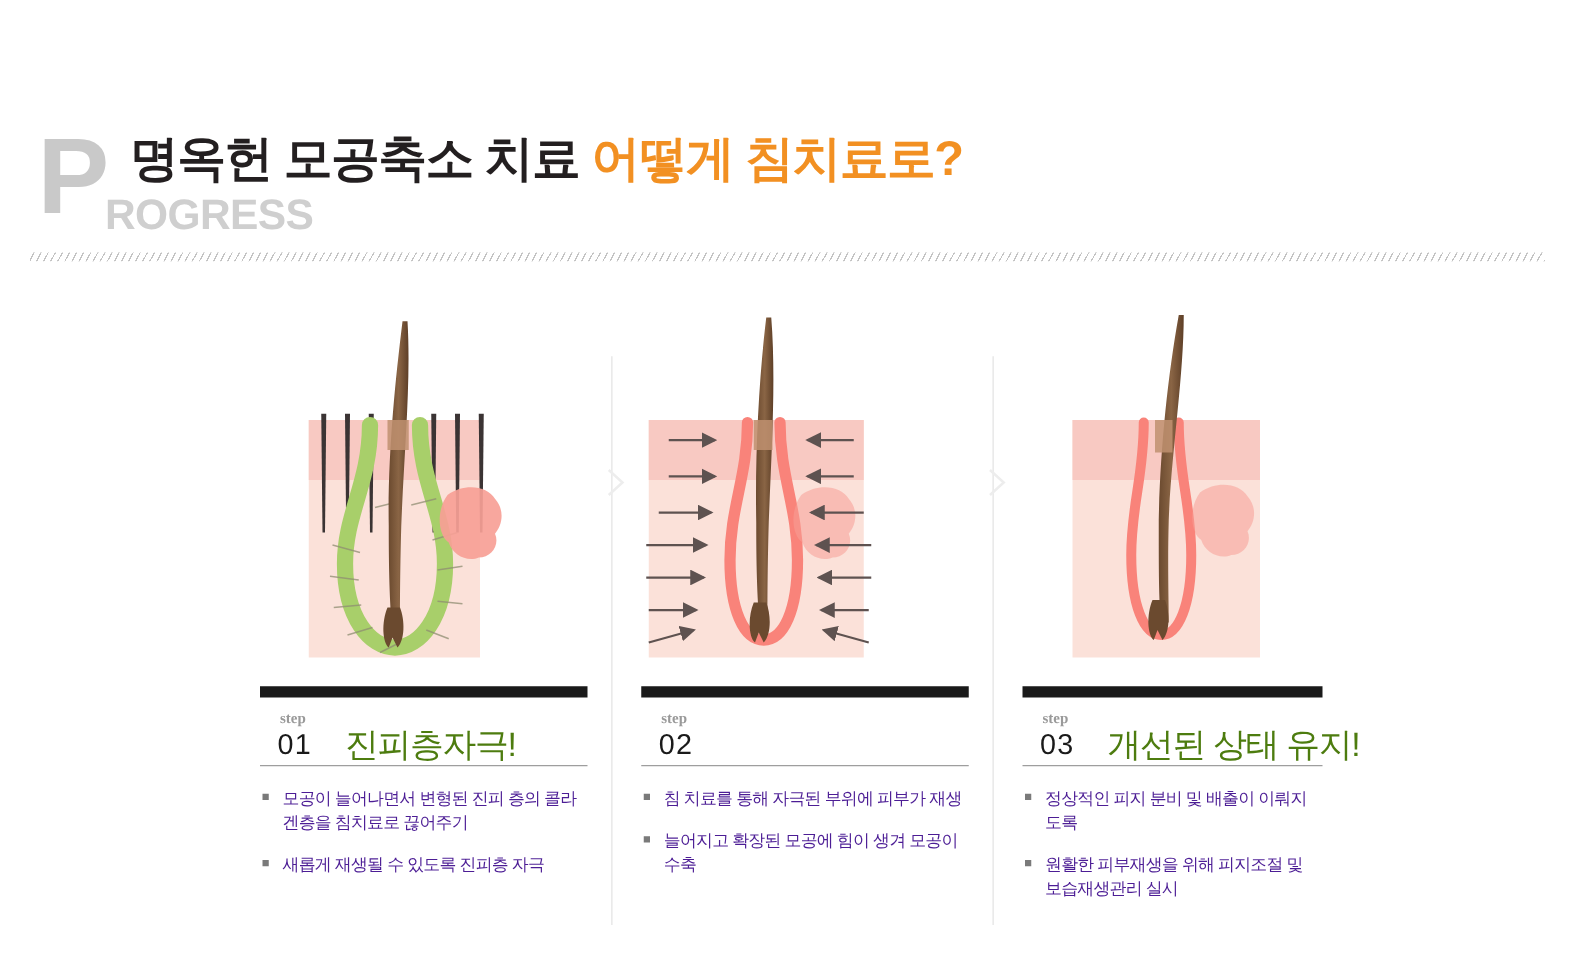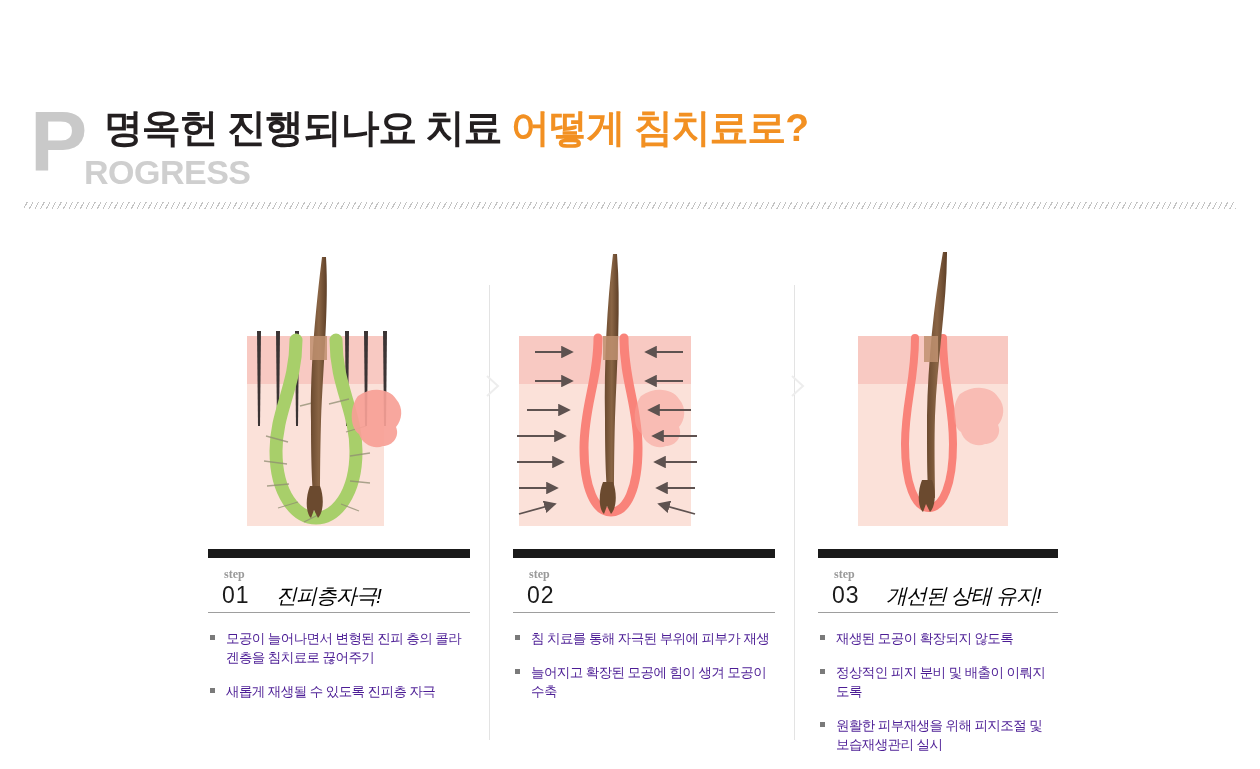--- a/index.html
+++ b/index.html
@@ -69,22 +69,22 @@
     font-family:"Liberation Serif","DejaVu Serif",serif;
     font-size:12px;font-weight:bold;color:#9a9a9a;line-height:16px;
   }
   .step-num{
     position:absolute;left:14px;top:22px;
     font-size:23px;font-weight:normal;color:#1a1a1a;
     line-height:31px;letter-spacing:1px;
   }
   .step-title{
     position:absolute;left:68px;top:26px;
-    font-size:21px;font-weight:normal;color:#000000;
-    letter-spacing:-1px;white-space:nowrap;line-height:24px;font-style:italic;
+    font-size:27px;font-weight:normal;color:#4d7c0f;
+    letter-spacing:-1px;white-space:nowrap;line-height:24px;
   }
   .hr{width:100%;height:1px;background:#9e9e9e;}
 
   .bullets{margin-top:16px;}
   .bullet{position:relative;padding-left:18px;margin-bottom:15px;}
   .bullet .sq{
     position:absolute;left:2px;top:6px;width:5px;height:5px;background:#7a7a7a;
   }
   .bullet .txt{
     font-size:13.5px;color:#4c1d95;line-height:19px;letter-spacing:-0.6px;
@@ -93,21 +93,21 @@
 </head>
 <body>
 
 <div id="header">
 
   <div id="big-p">P</div>
 
   <div id="progress-word">ROGRESS</div>
 
   <div id="title-line">
-    <span>명옥헌 진행되나요 치료 </span><span class="hl">어떻게 침치료로?</span>
+    <span>명옥헌 모공축소 치료 </span><span class="hl">어떻게 침치료로?</span>
   </div>
 
   <div id="divider"></div>
 </div>
 
 <div class="vsep" id="sep1"></div>
 <div class="vsep" id="sep2"></div>
 
 <div class="chev" id="chev1">
   <svg width="18" height="28" viewBox="0 0 18 28">
@@ -309,24 +309,20 @@
     <div class="topbar"></div>
     <div class="headrow">
       <div class="step-word">step</div>
       <div class="step-num">03</div>
       <div class="step-title">개선된 상태 유지!</div>
     </div>
     <div class="hr"></div>
     <div class="bullets">
       <div class="bullet">
         <span class="sq"></span>
-        <span class="txt">재생된 모공이 확장되지 않도록</span>
-      </div>
-      <div class="bullet">
-        <span class="sq"></span>
         <span class="txt">정상적인 피지 분비 및 배출이 이뤄지도록</span>
       </div>
       <div class="bullet">
         <span class="sq"></span>
         <span class="txt">원활한 피부재생을 위해 피지조절 및 보습재생관리 실시</span>
       </div>
     </div>
   </div>
 </div>
 

